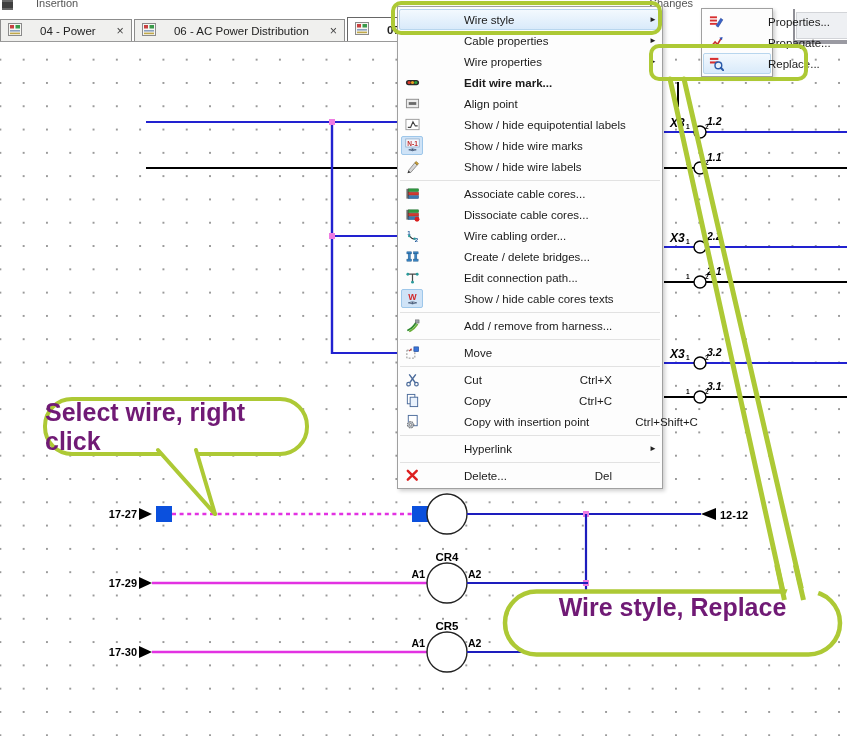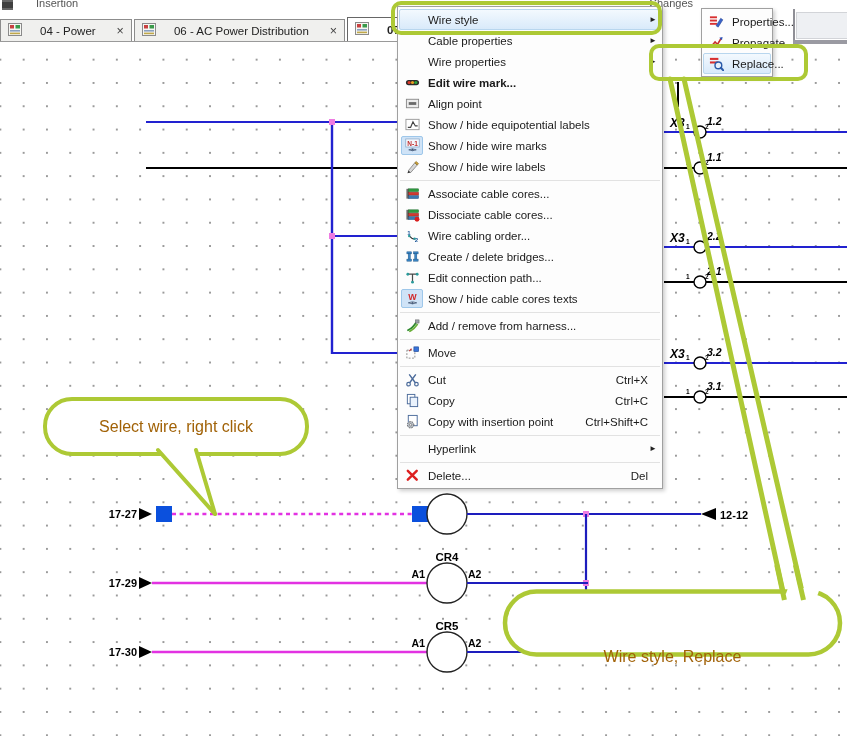--- a/index.html
+++ b/index.html
@@ -33,39 +33,39 @@
   #schematic{position:absolute;left:0;top:0;z-index:1;}
   #schematic text{font-family:"Liberation Sans",sans-serif;font-weight:bold;fill:#000;}
 
   
   #context-menu{position:absolute;left:397px;top:6px;width:266px;box-sizing:border-box;
      background:#fdfdfd;border:1px solid #a0a0a0;box-shadow:2px 2px 4px rgba(0,0,0,.2);
      padding:2px 0;z-index:30;}
   #submenu{position:absolute;left:701px;top:8px;width:72px;box-sizing:border-box;
      background:#fdfdfd;border:1px solid #a0a0a0;box-shadow:2px 2px 4px rgba(0,0,0,.2);
      padding:2px 0;z-index:31;}
-  .mi{display:flex;align-items:center;height:21px;padding:0 5px 0 3px;font-size:11.5px;color:#1a1a1a;}
+  .mi{display:flex;align-items:center;height:21px;padding:0 5px 0 3px;font-size:11.5px;color:#1a1a1a;gap:36px;}
   .mi.b{font-weight:bold;}
   .mi.hl{background:linear-gradient(#f3f9fe,#d9eafa);border:1px solid #b8d6ee;border-radius:2px;
          height:19px;margin:0 1px;padding:0 3px 0 1px;}
   .mic{width:22px;height:19px;display:flex;align-items:center;justify-content:center;
        margin-right:5px;flex:none;}
   .mic.ichl{background:#cfe3f7;border:1px solid #9ec7ea;border-radius:2px;box-sizing:border-box;}
   .mil{flex:1;white-space:nowrap;}
   .msc{margin-left:10px;white-space:nowrap;}
   .arr{width:9px;text-align:right;font-size:8px;color:#222;}
   .sep{height:6px;position:relative;}
   .sep::after{content:"";position:absolute;left:2px;right:2px;top:3px;border-top:1px solid #e2e2e2;}
 
   
   #overlay{position:absolute;left:0;top:0;z-index:40;pointer-events:none;}
   .callout-text{position:absolute;display:flex;align-items:center;justify-content:center;
-     font-size:16px;color:#a16207;z-index:41;}
+     font-size:25px;color:#701a75;z-index:41;font-weight:bold;}
   #callout1-text{left:45px;top:399px;width:262px;height:55px;}
-  #callout2-text{left:505px;top:625px;width:335px;height:63px;}
+  #callout2-text{left:505px;top:576px;width:335px;height:63px;}
 </style>
 </head>
 <body>
 
 <div id="screen">
 
   <div id="mini-menu-icon"></div>
   <div class="ribbon-label" style="left:36px;">Insertion</div>
   <div class="ribbon-label" style="left:649px;">Changes</div>
 

